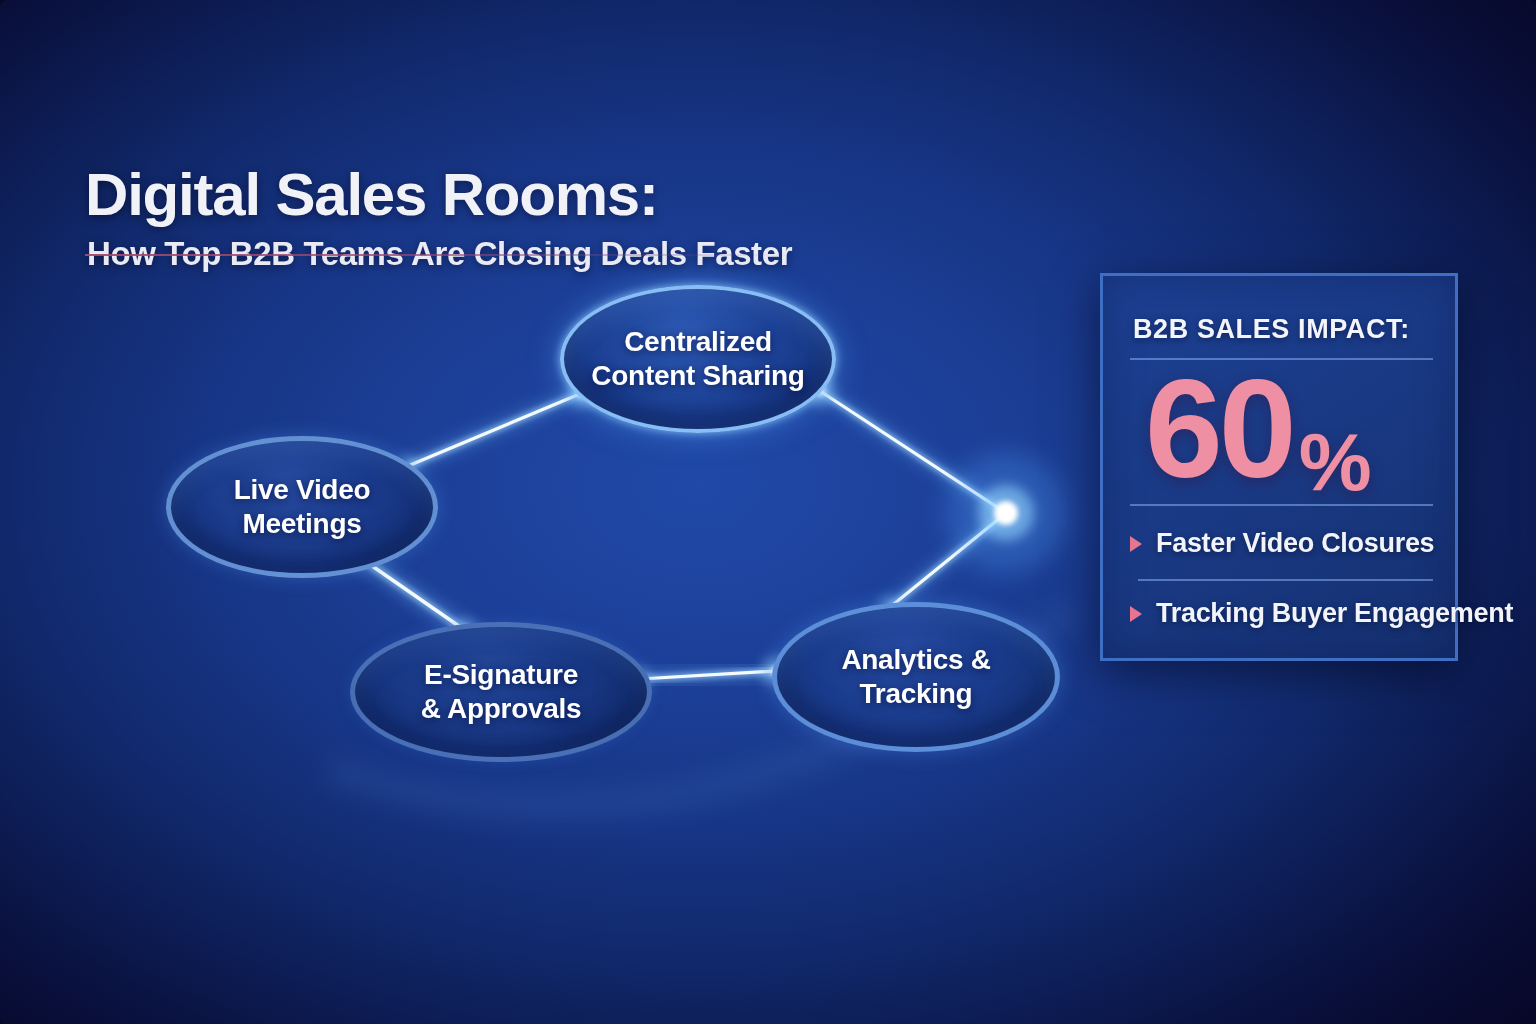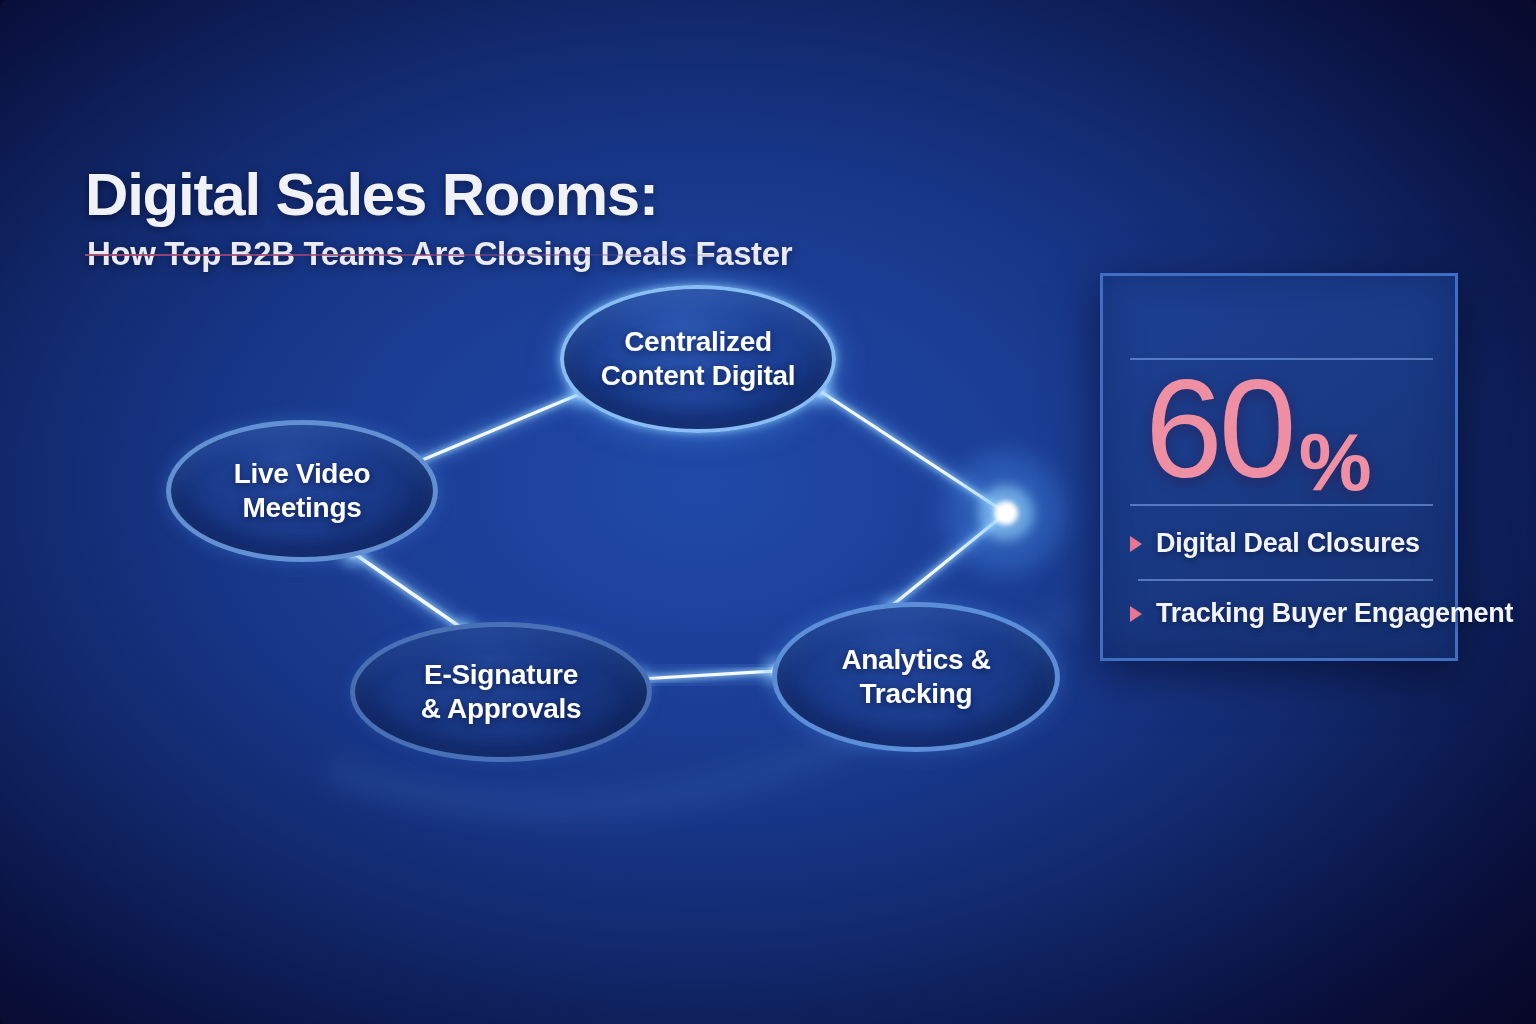--- a/index.html
+++ b/index.html
@@ -46,21 +46,21 @@
   }
   .node-ccs{
     left:560px;top:285px;width:268px;height:140px;
     background:radial-gradient(circle at 45% 32%, #2c58b2 0%, #1d4297 48%, #15337c 100%);
     border:4px solid rgba(142,196,250,.95);
     box-shadow:0 0 30px rgba(90,170,255,.5), 0 0 8px rgba(160,215,255,.8),
       inset 0 8px 22px rgba(120,180,255,.22), inset 0 -12px 28px rgba(5,15,60,.55);
     align-items:center;
   }
   .node-lvm{
-    left:166px;top:420px;width:262px;height:132px;
+    left:166px;top:436px;width:262px;height:132px;
     background:radial-gradient(circle at 45% 32%, #26499e 0%, #1a3a8a 50%, #122c6e 100%);
     border:5px solid rgba(112,160,224,.85);
     box-shadow:0 0 18px rgba(80,150,240,.32),
       inset 0 8px 20px rgba(110,170,250,.18), inset 0 -12px 26px rgba(5,15,60,.5);
   }
   .node-esig{
     left:350px;top:622px;width:292px;height:130px;
     background:radial-gradient(circle at 45% 32%, #224596 0%, #183784 52%, #112a66 100%);
     border:5px solid rgba(86,126,195,.8);
     box-shadow:0 0 14px rgba(60,120,220,.25),
@@ -88,21 +88,21 @@
     text-shadow:0 2px 6px rgba(0,10,40,.5);
   }
   .panel-divider{position:absolute;height:2px;background:rgba(125,165,230,.6);}
   .divider-1{left:27px;right:22px;top:82px;}
   .divider-2{left:27px;right:22px;top:228px;}
   .divider-3{left:35px;right:22px;top:303px;}
   .stat{
     position:absolute;left:42px;top:88px;display:flex;align-items:flex-end;
   }
   .stat-value{
-    font-size:140px;font-weight:400;line-height:.93;letter-spacing:-4px;
+    font-size:140px;font-weight:700;line-height:.93;letter-spacing:-4px;
     color:#ee8fa3;text-shadow:0 4px 14px rgba(60,10,40,.35);
   }
   .stat-unit{
     font-size:82px;font-weight:700;line-height:.8;margin-left:6px;
     color:#ee8fa3;text-shadow:0 4px 14px rgba(60,10,40,.35);
   }
   .bullet-row{position:absolute;left:27px;display:flex;align-items:center;}
   .bullet-row-1{top:252px;}
   .bullet-row-2{top:322px;}
   .bullet-arrow{
@@ -188,21 +188,21 @@
       <circle cx="1006" cy="513" r="60" fill="rgba(80,160,255,0.28)" filter="url(#b12)"></circle>
       <circle cx="1006" cy="513" r="28" fill="rgba(150,215,255,0.6)" filter="url(#b6)"></circle>
       <circle cx="1006" cy="513" r="12" fill="#ffffff" filter="url(#b3)"></circle>
       <circle cx="1006" cy="513" r="7" fill="#ffffff"></circle>
     </g>
   </svg>
 
   <div class="node node-ccs">
     <div class="node-label">
       <span>Centralized</span><br>
-      <span>Content Digital</span>
+      <span>Content Sharing</span>
     </div>
   </div>
 
   <div class="node node-lvm">
     <div class="node-label">
       <span>Live Video</span><br>
       <span>Meetings</span>
     </div>
   </div>
 
@@ -214,32 +214,33 @@
   </div>
 
   <div class="node node-esig">
     <div class="node-label">
       <span>E-Signature</span><br>
       <span>&amp; Approvals</span>
     </div>
   </div>
 
   <aside class="panel">
+    <div class="panel-heading">B2B SALES IMPACT:</div>
     <div class="panel-divider divider-1"></div>
 
     <div class="stat">
       <span class="stat-value">60</span>
       <span class="stat-unit">%</span>
     </div>
 
     <div class="panel-divider divider-2"></div>
 
     <div class="bullet-row bullet-row-1">
       <span class="bullet-arrow"></span>
-      <span class="bullet-label">Digital Deal Closures</span>
+      <span class="bullet-label">Faster Video Closures</span>
     </div>
 
     <div class="panel-divider divider-3"></div>
 
     <div class="bullet-row bullet-row-2">
       <span class="bullet-arrow"></span>
       <span class="bullet-label">Tracking Buyer Engagement</span>
     </div>
   </aside>
 

